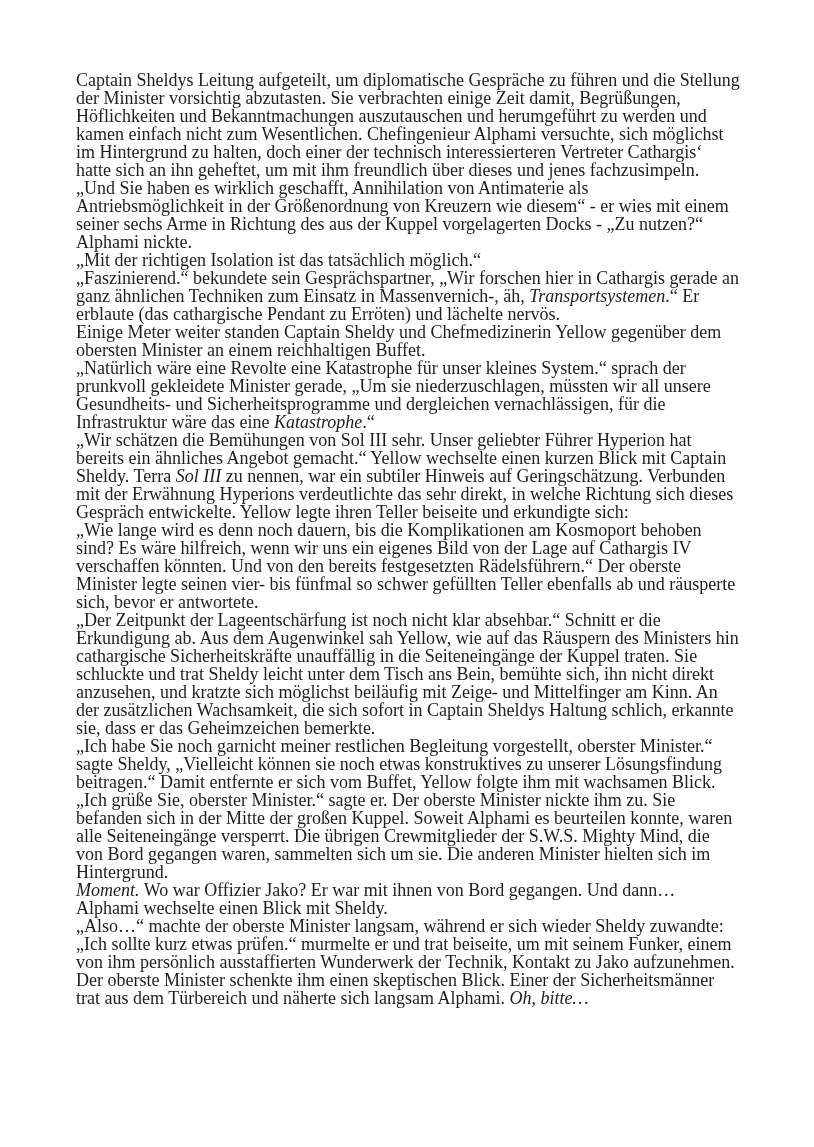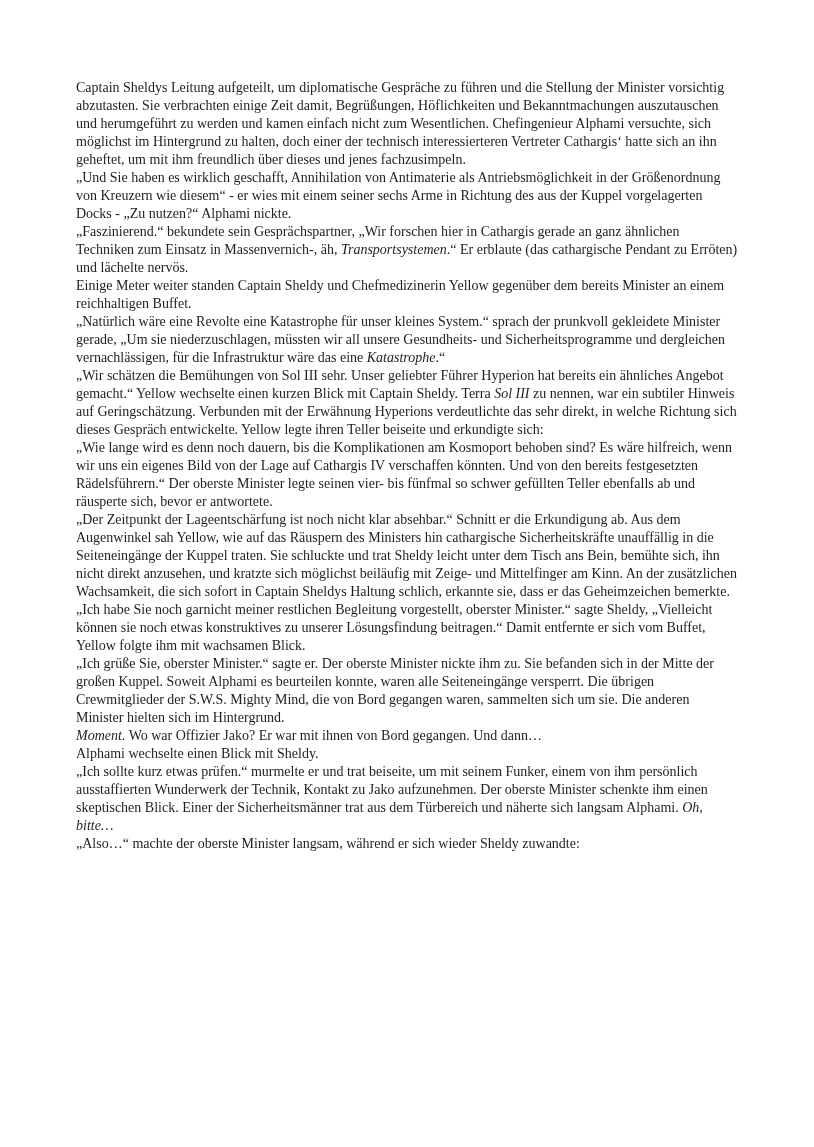--- a/index.html
+++ b/index.html
@@ -14,47 +14,47 @@
     background: #ffffff;
     overflow: hidden;
     box-sizing: border-box;
   }
   .text-block {
     position: absolute;
     left: 76px;
     top: 71px;
     width: 664px;
     font-family: "Liberation Serif", serif;
-    font-size: 14px;
+    font-size: 18px;
     line-height: 18px;
     color: #1e1e1e;
     text-align: left;
     hyphens: none;
-    margin-top: 8px;
   }
   .text-block p {
     margin: 0;
     padding: 0;
   }
   .text-block em {
   }
 </style>
 </head>
 <body>
 
 <div class="page">
   <div class="text-block" style="color: rgb(30, 30, 30);">
       <p><span>Captain Sheldys Leitung aufgeteilt, um diplomatische Gespräche zu führen und die Stellung der Minister vorsichtig abzutasten. Sie verbrachten einige Zeit damit, Begrüßungen, Höflichkeiten und Bekanntmachungen auszutauschen und herumgeführt zu werden und kamen einfach nicht zum Wesentlichen. Chefingenieur Alphami versuchte, sich möglichst im Hintergrund zu halten, doch einer der technisch interessierteren Vertreter Cathargis‘ hatte sich an ihn geheftet, um mit ihm freundlich über dieses und jenes fachzusimpeln.</span></p>
       <p><span>„Und Sie haben es wirklich geschafft, Annihilation von Antimaterie als Antriebsmöglichkeit in der Größenordnung von Kreuzern wie diesem“ - er wies mit einem seiner sechs Arme in Richtung des aus der Kuppel vorgelagerten Docks - „Zu nutzen?“ Alphami nickte.</span></p>
+      <p><span>„Mit der richtigen Isolation ist das tatsächlich möglich.“</span></p>
       <p><span>„Faszinierend.“ bekundete sein Gesprächspartner, „Wir forschen hier in Cathargis gerade an ganz ähnlichen Techniken zum Einsatz in Massenvernich-, äh, </span><em>Transportsystemen</em><span>.“ Er erblaute (das cathargische Pendant zu Erröten) und lächelte nervös.</span></p>
-      <p><span>Einige Meter weiter standen Captain Sheldy und Chefmedizinerin Yellow gegenüber dem bereits Minister an einem reichhaltigen Buffet.</span></p>
+      <p><span>Einige Meter weiter standen Captain Sheldy und Chefmedizinerin Yellow gegenüber dem obersten Minister an einem reichhaltigen Buffet.</span></p>
       <p><span>„Natürlich wäre eine Revolte eine Katastrophe für unser kleines System.“ sprach der prunkvoll gekleidete Minister gerade, „Um sie niederzuschlagen, müssten wir all unsere Gesundheits- und Sicherheitsprogramme und dergleichen vernachlässigen, für die Infrastruktur wäre das eine </span><em>Katastrophe</em><span>.“</span></p>
       <p><span>„Wir schätzen die Bemühungen von Sol III sehr. Unser geliebter Führer Hyperion hat bereits ein ähnliches Angebot gemacht.“ Yellow wechselte einen kurzen Blick mit Captain Sheldy. Terra </span><em>Sol III</em><span> zu nennen, war ein subtiler Hinweis auf Geringschätzung. Verbunden mit der Erwähnung Hyperions verdeutlichte das sehr direkt, in welche Richtung sich dieses Gespräch entwickelte. Yellow legte ihren Teller beiseite und erkundigte sich:</span></p>
       <p><span>„Wie lange wird es denn noch dauern, bis die Komplikationen am Kosmoport behoben sind? Es wäre hilfreich, wenn wir uns ein eigenes Bild von der Lage auf Cathargis IV verschaffen könnten. Und von den bereits festgesetzten Rädelsführern.“ Der oberste Minister legte seinen vier- bis fünfmal so schwer gefüllten Teller ebenfalls ab und räusperte sich, bevor er antwortete.</span></p>
       <p><span>„Der Zeitpunkt der Lageentschärfung ist noch nicht klar absehbar.“ Schnitt er die Erkundigung ab. Aus dem Augenwinkel sah Yellow, wie auf das Räuspern des Ministers hin cathargische Sicherheitskräfte unauffällig in die Seiteneingänge der Kuppel traten. Sie schluckte und trat Sheldy leicht unter dem Tisch ans Bein, bemühte sich, ihn nicht direkt anzusehen, und kratzte sich möglichst beiläufig mit Zeige- und Mittelfinger am Kinn. An der zusätzlichen Wachsamkeit, die sich sofort in Captain Sheldys Haltung schlich, erkannte sie, dass er das Geheimzeichen bemerkte.</span></p>
       <p><span>„Ich habe Sie noch garnicht meiner restlichen Begleitung vorgestellt, oberster Minister.“ sagte Sheldy, „Vielleicht können sie noch etwas konstruktives zu unserer Lösungsfindung beitragen.“ Damit entfernte er sich vom Buffet, Yellow folgte ihm mit wachsamen Blick.</span></p>
       <p><span>„Ich grüße Sie, oberster Minister.“ sagte er. Der oberste Minister nickte ihm zu. Sie befanden sich in der Mitte der großen Kuppel. Soweit Alphami es beurteilen konnte, waren alle Seiteneingänge versperrt. Die übrigen Crewmitglieder der S.W.S. Mighty Mind, die von Bord gegangen waren, sammelten sich um sie. Die anderen Minister hielten sich im Hintergrund.</span></p>
       <p><em>Moment.</em><span> Wo war Offizier Jako? Er war mit ihnen von Bord gegangen. Und dann…</span></p>
       <p><span>Alphami wechselte einen Blick mit Sheldy.</span></p>
+      <p><span>„Also…“ machte der oberste Minister langsam, während er sich wieder Sheldy zuwandte:</span></p>
       <p><span>„Ich sollte kurz etwas prüfen.“ murmelte er und trat beiseite, um mit seinem Funker, einem von ihm persönlich ausstaffierten Wunderwerk der Technik, Kontakt zu Jako aufzunehmen. Der oberste Minister schenkte ihm einen skeptischen Blick. Einer der Sicherheitsmänner trat aus dem Türbereich und näherte sich langsam Alphami. </span><em>Oh, bitte…</em></p>
-      <p><span>„Also…“ machte der oberste Minister langsam, während er sich wieder Sheldy zuwandte:</span></p>
     </div>
 </div>
 
 </body></html>

